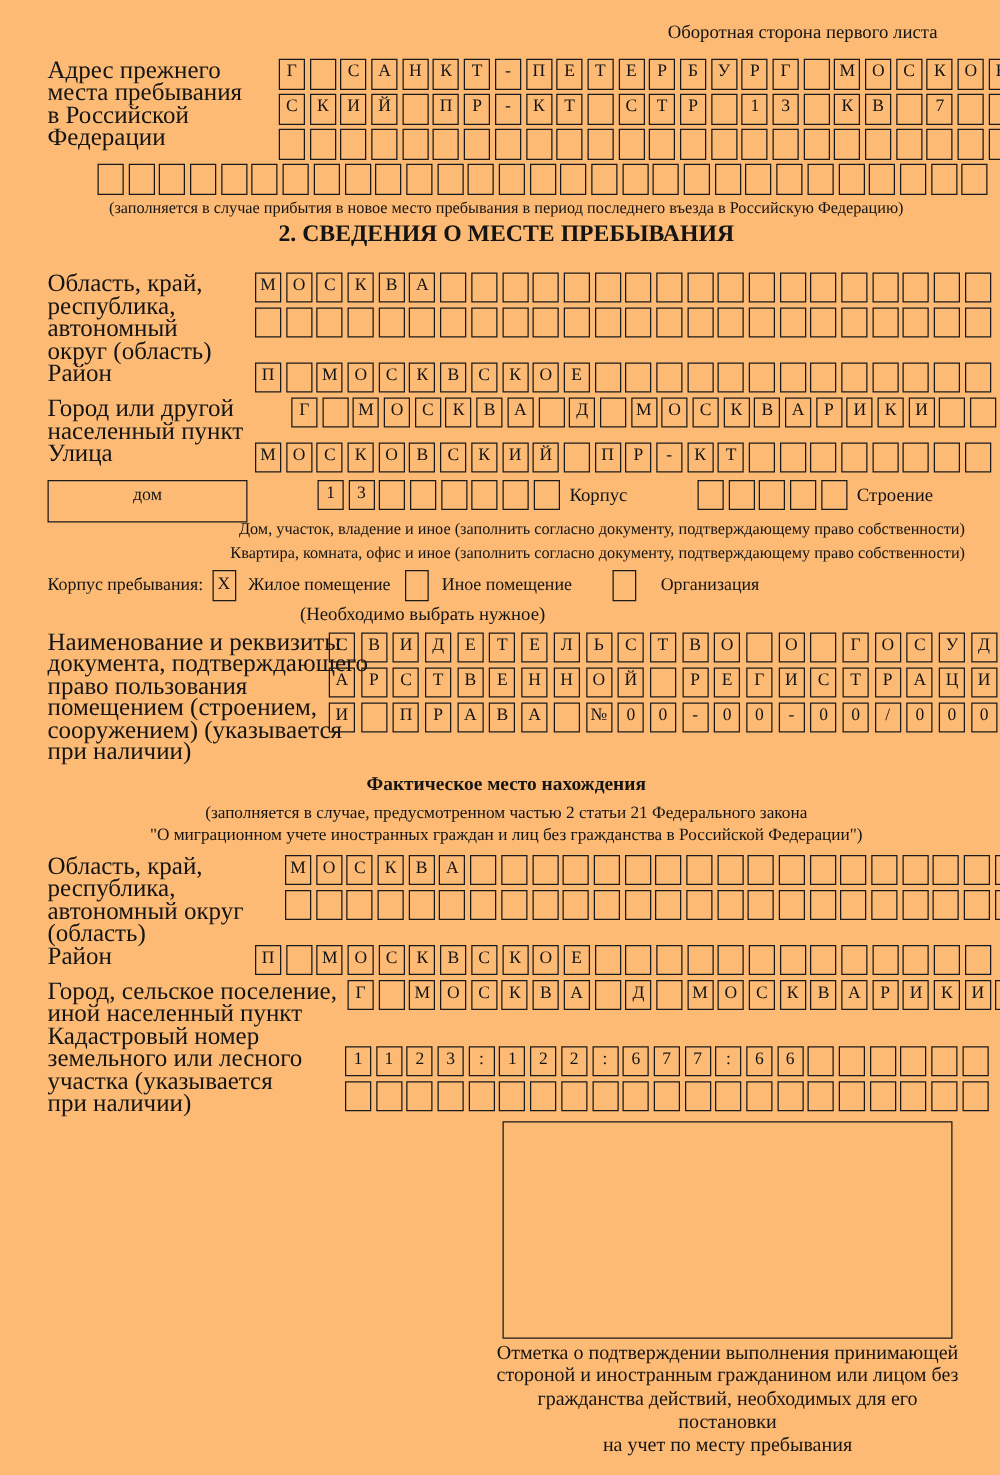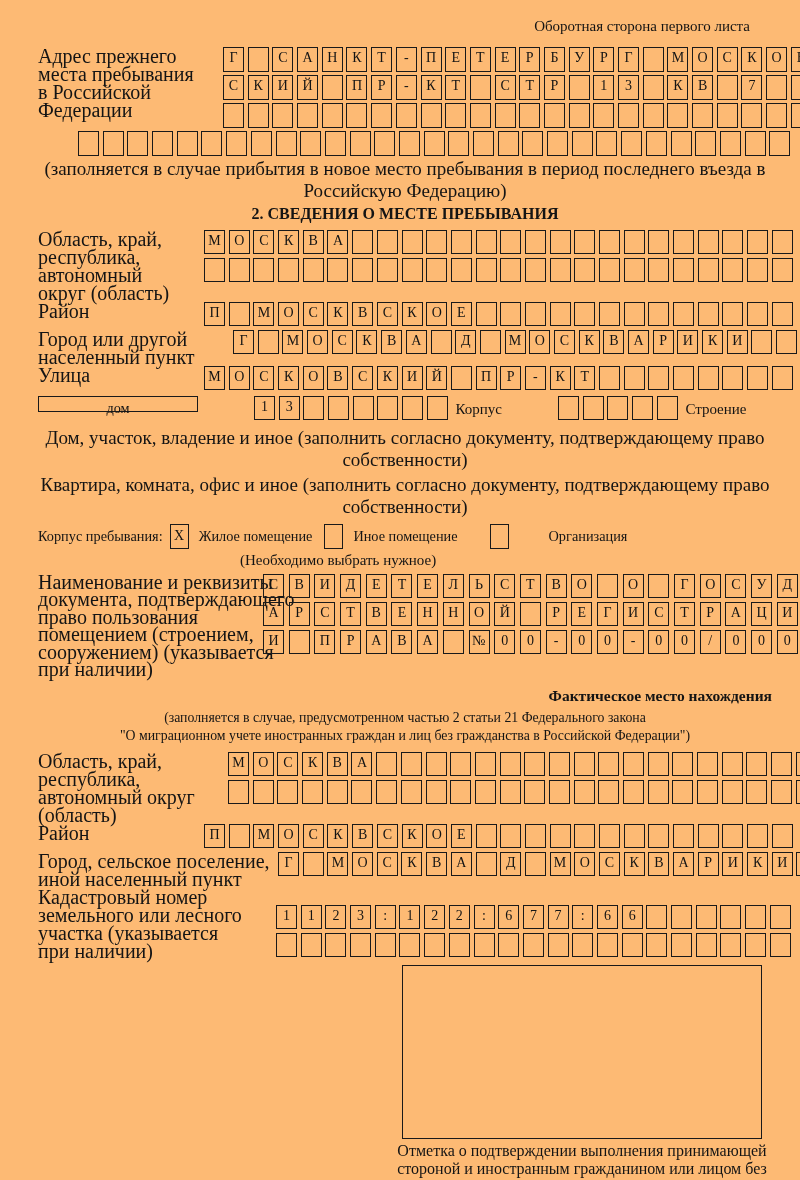--- a/index.html
+++ b/index.html
@@ -14,44 +14,44 @@
   .w137{width:137px;} .w118{width:118px;} .w147{width:147px;} .w177{width:177px;}
   .w142{width:142px;} .w192{width:192px;} .w190{width:190px;}
   .cellrow{font-size:0;white-space:nowrap;height:24.5px;margin-bottom:3.5px;padding-left:48px;}
   .cell{
     display:inline-block;box-sizing:border-box;width:21px;height:24.5px;
     border:1.7px solid #1a1a1a;margin-right:3.7px;font-size:14px;line-height:20.5px;
     text-align:center;vertical-align:top;font-family:"Liberation Serif", serif;
   }
   .g5 .cell{margin-right:4.7px;}
   .fullrow{margin-left:-8px;margin-bottom:2px;}
-  .caption{font-size:19px;text-align:center;margin:0 0 2px;}
-  .caption.left{text-align:center;margin:1px 0 3px;}
-  .sec-title{font-weight:700;font-size:16px;text-align:center;margin:3px 0 7px;}
+  .caption{font-size:13px;text-align:center;margin:0 0 2px;}
+  .caption.left{text-align:right;margin:1px 0 3px;}
+  .sec-title{font-weight:700;font-size:19px;text-align:center;margin:3px 0 19px;}
   .house-row{margin-top:2px;height:30px;white-space:nowrap;}
   .house-row .cellrow{display:inline-block;vertical-align:top;margin-bottom:0;}
   .widebox{
-    display:inline-block;box-sizing:border-box;border:1.7px solid #1a1a1a;height:16px;
+    display:inline-block;box-sizing:border-box;border:1.7px solid #1a1a1a;height:34px;
     line-height:22px;text-align:center;font-size:14.3px;vertical-align:top;margin-right:8px;
   }
   .dom{width:160px;} .kv{width:196px;}
   .ilabel{display:inline-block;font-size:15px;line-height:26px;vertical-align:top;margin:0 8px 0 4px;}
   .stay-row{display:flex;align-items:center;font-size:14.3px;margin-top:5px;height:27px;}
   .checkbox{
     display:inline-block;box-sizing:border-box;flex:0 0 auto;width:19px;height:25px;
     border:1.7px solid #1a1a1a;text-align:center;font-size:14px;line-height:21px;
   }
   .cb3{margin-left:20px;}
   .slabel{margin-right:7px;}
   .opt{margin:0 12px 0 10px;}
-  .opt.last{margin-left:40px;margin-right:0;text-align:right;}
+  .opt.last{margin-left:20px;margin-right:0;text-align:right;}
   .note{font-size:15px;margin:2px 0 5px 202px;}
   .doc-block{margin-top:3px;}
   .doc-block .label{line-height:17.5px;}
-  .sec-title2{font-weight:700;font-size:15.5px;text-align:right;margin:8px 0 4px;}
+  .sec-title2{font-weight:700;font-size:15.5px;text-align:center;margin:8px 0 4px;}
   .subtitle{font-size:13.8px;line-height:18.5px;text-align:center;white-space:pre-line;margin-bottom:4px;}
   .mt6{margin-top:6px;}
   .cad-rows{margin-top:17px;}
   .stamp-wrap{margin-left:352px;width:384px;margin-top:4px;}
   .stamp-box{width:360px;height:174px;border:1.9px solid #1a1a1a;box-sizing:border-box;margin:0 auto 3px;}
   .stamp-caption{font-size:16px;line-height:18.5px;text-align:center;white-space:pre-line;}
 </style>
 </head>
 <body>
 

